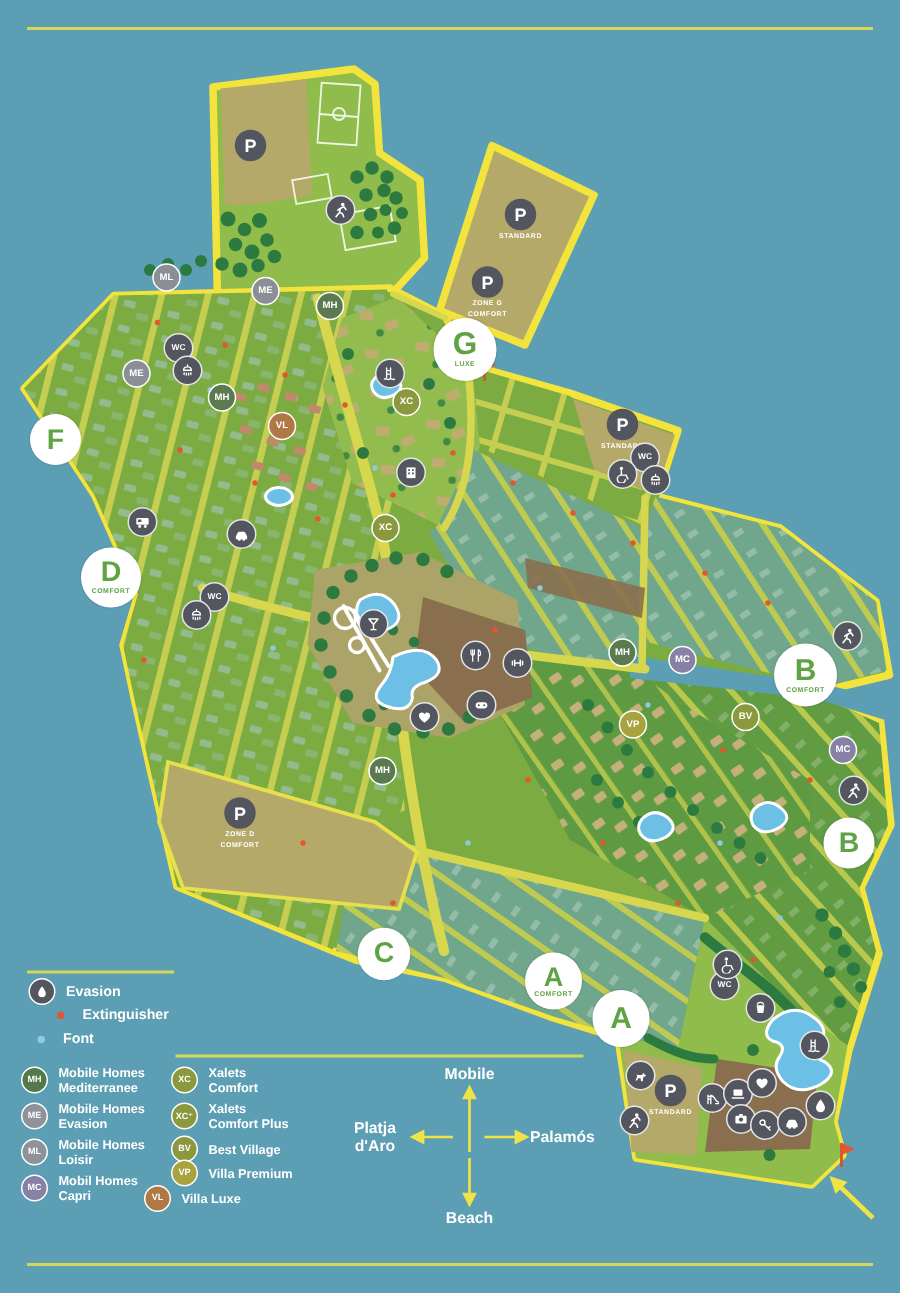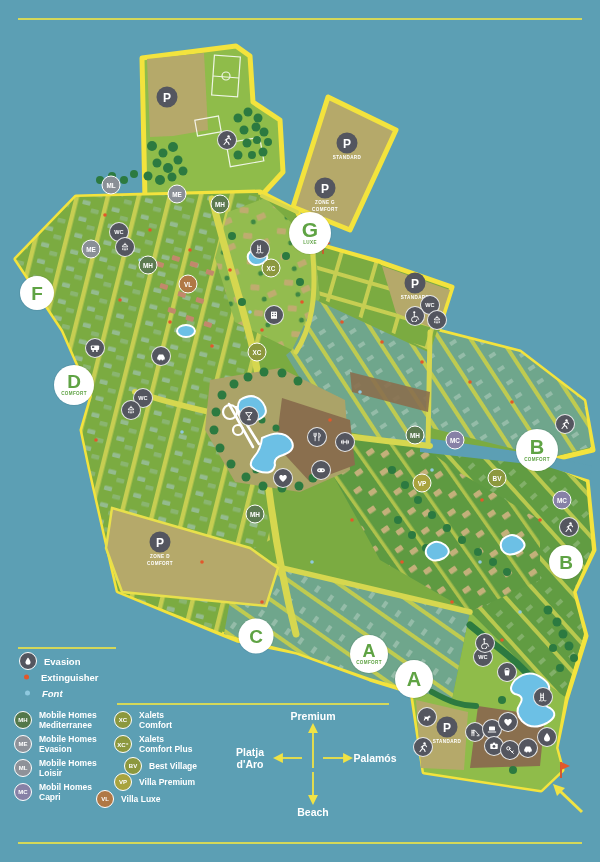--- a/index.html
+++ b/index.html
@@ -637,25 +637,25 @@
 
   <div class="rule" style="left:18px;top:647px;width:98px;"></div>
   <div class="legend-row" style="left:19px;top:661px;">
     <span class="lg-circ">
         <svg viewBox="0 0 16 16">
           <use href="#sym-droplet"></use>
         </svg>
       </span>
     <span class="lg-label">Evasion</span>
   </div>
-  <div class="legend-row" style="left:18px;top:677px;">
+  <div class="legend-row" style="left:32px;top:677px;">
     <span class="lg-dot" style="background:#E2572B;"></span>
     <span class="lg-label">Extinguisher</span>
   </div>
-  <div class="legend-row" style="left:19px;top:693px;font-style:italic;">
+  <div class="legend-row" style="left:19px;top:693px;">
     <span class="lg-dot" style="background:#8FC9DF;"></span>
     <span class="lg-label">Font</span>
   </div>
 
   <div class="legend-row" style="left:14px;top:720px;">
     <span class="lg-circ" style="background: rgb(83, 120, 74);">
         <span>MH</span>
       </span>
     <span class="lg-label2">
         <div>Mobile Homes</div>
@@ -701,38 +701,38 @@
   </div>
   <div class="legend-row" style="left:114px;top:744px;">
     <span class="lg-circ" style="background: rgb(140, 152, 62);">
         <span>XC⁺</span>
       </span>
     <span class="lg-label2">
         <div>Xalets</div>
         <div>Comfort Plus</div>
       </span>
   </div>
-  <div class="legend-row" style="left:114px;top:766px;margin-left:10px;">
+  <div class="legend-row" style="left:114px;top:766px;">
     <span class="lg-circ" style="background: rgb(140, 152, 62);">
         <span>BV</span>
       </span>
     <span class="lg-label2">Best Village</span>
   </div>
   <div class="legend-row" style="left:114px;top:782px;">
     <span class="lg-circ" style="background: rgb(168, 163, 62);">
         <span>VP</span>
       </span>
     <span class="lg-label2">Villa Premium</span>
   </div>
   <div class="legend-row" style="left:96px;top:799px;">
     <span class="lg-circ" style="background: rgb(176, 120, 69);">
         <span>VL</span>
       </span>
     <span class="lg-label2">Villa Luxe</span>
   </div>
 
   <div class="rule" style="left:117px;top:703px;width:272px;"></div>
-  <div class="cp" style="left:313px;top:716px;">Premium</div>
+  <div class="cp" style="left:313px;top:716px;">Mobile</div>
   <div class="cp" style="left:313px;top:812px;">Beach</div>
   <div class="cp" style="left:375px;top:758px;text-align:right;">Palamós</div>
   <div class="cp west" style="left:250px;top:758px;">Platja d'Aro</div>
 
 </div>
 
 </body></html>

